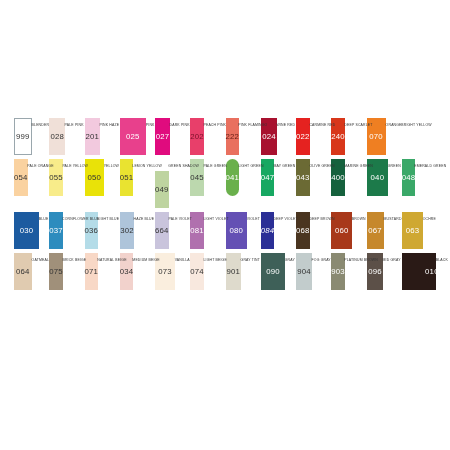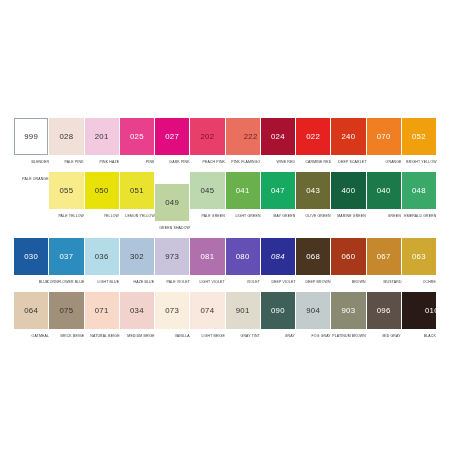--- a/index.html
+++ b/index.html
@@ -17,22 +17,22 @@
     flex-direction:column;
     gap:4px;
   }
   .swatch-row{
     display:flex;
     gap:1px;
   }
   .swatch-cell{
     width:34.25px;
     display:flex;
-    flex-direction:column;
-    align-items:flex-end;
+    flex-direction:row;
+    align-items:flex-start;
   }
   .swatch-chip{
     height:37px;
     width:100%;
     display:flex;
     align-items:center;
     justify-content:center;
     line-height:1;
   }
   .swatch-chip.outlined{
@@ -92,21 +92,21 @@
         <div class="swatch-name">DARK PINK</div>
       </div>
       <div class="swatch-cell">
         <div class="swatch-chip" style="background: rgb(232, 63, 106);">
           <span class="swatch-code" style="color: rgb(122, 16, 40);">202</span>
         </div>
         <div class="swatch-name">PEACH PINK</div>
       </div>
       <div class="swatch-cell">
         <div class="swatch-chip" style="background: rgb(233, 112, 95);">
-          <span class="swatch-code" style="color: rgb(107, 32, 24); margin-left: 16px;">222</span>
+          <span class="swatch-code" style="color: rgb(107, 32, 24);">222</span>
         </div>
         <div class="swatch-name">PINK FLAMINGO</div>
       </div>
       <div class="swatch-cell">
         <div class="swatch-chip" style="background: rgb(168, 17, 47);">
           <span class="swatch-code" style="color: rgb(255, 255, 255);">024</span>
         </div>
         <div class="swatch-name">WINE RED</div>
       </div>
       <div class="swatch-cell">
@@ -121,28 +121,28 @@
         </div>
         <div class="swatch-name">DEEP SCARLET</div>
       </div>
       <div class="swatch-cell">
         <div class="swatch-chip" style="background: rgb(239, 127, 34);">
           <span class="swatch-code" style="color: rgb(255, 255, 255);">070</span>
         </div>
         <div class="swatch-name">ORANGE</div>
       </div>
       <div class="swatch-cell">
-        <div class="swatch-chip" style="background: rgb(240, 160, 12);">
-          <span class="swatch-code" style="color: rgb(255, 255, 255);">052</span>
-        </div>
         <div class="swatch-name">BRIGHT YELLOW</div>
       </div>
     </div>
     <div class="swatch-row">
       <div class="swatch-cell">
+        <div class="swatch-chip" style="background: rgb(250, 210, 160);">
+          <span class="swatch-code" style="color: rgb(51, 51, 51);">054</span>
+        </div>
         <div class="swatch-name">PALE ORANGE</div>
       </div>
       <div class="swatch-cell">
         <div class="swatch-chip" style="background: rgb(248, 236, 138);">
           <span class="swatch-code" style="color: rgb(51, 51, 51);">055</span>
         </div>
         <div class="swatch-name">PALE YELLOW</div>
       </div>
       <div class="swatch-cell">
         <div class="swatch-chip" style="background: rgb(233, 226, 8);">
@@ -162,21 +162,21 @@
         </div>
         <div class="swatch-name">GREEN SHADOW</div>
       </div>
       <div class="swatch-cell">
         <div class="swatch-chip" style="background: rgb(188, 216, 174);">
           <span class="swatch-code" style="color: rgb(51, 51, 51);">045</span>
         </div>
         <div class="swatch-name">PALE GREEN</div>
       </div>
       <div class="swatch-cell">
-        <div class="swatch-chip" style="background: rgb(106, 176, 76);">
+        <div class="swatch-chip" style="background: rgb(106, 176, 76); border-radius: 7px;">
           <span class="swatch-code" style="color: rgb(255, 255, 255);">041</span>
         </div>
         <div class="swatch-name">LIGHT GREEN</div>
       </div>
       <div class="swatch-cell">
         <div class="swatch-chip" style="background: rgb(23, 168, 98);">
           <span class="swatch-code" style="color: rgb(255, 255, 255);">047</span>
         </div>
         <div class="swatch-name">MAY GREEN</div>
       </div>
@@ -225,21 +225,21 @@
         <div class="swatch-name">LIGHT BLUE</div>
       </div>
       <div class="swatch-cell">
         <div class="swatch-chip" style="background: rgb(174, 196, 218);">
           <span class="swatch-code" style="color: rgb(51, 51, 51);">302</span>
         </div>
         <div class="swatch-name">HAZE BLUE</div>
       </div>
       <div class="swatch-cell">
         <div class="swatch-chip" style="background: rgb(201, 196, 220);">
-          <span class="swatch-code" style="color: rgb(51, 51, 51);">973</span>
+          <span class="swatch-code" style="color: rgb(51, 51, 51);">664</span>
         </div>
         <div class="swatch-name">PALE VIOLET</div>
       </div>
       <div class="swatch-cell">
         <div class="swatch-chip" style="background: rgb(176, 112, 174);">
           <span class="swatch-code" style="color: rgb(255, 255, 255);">081</span>
         </div>
         <div class="swatch-name">LIGHT VIOLET</div>
       </div>
       <div class="swatch-cell">

